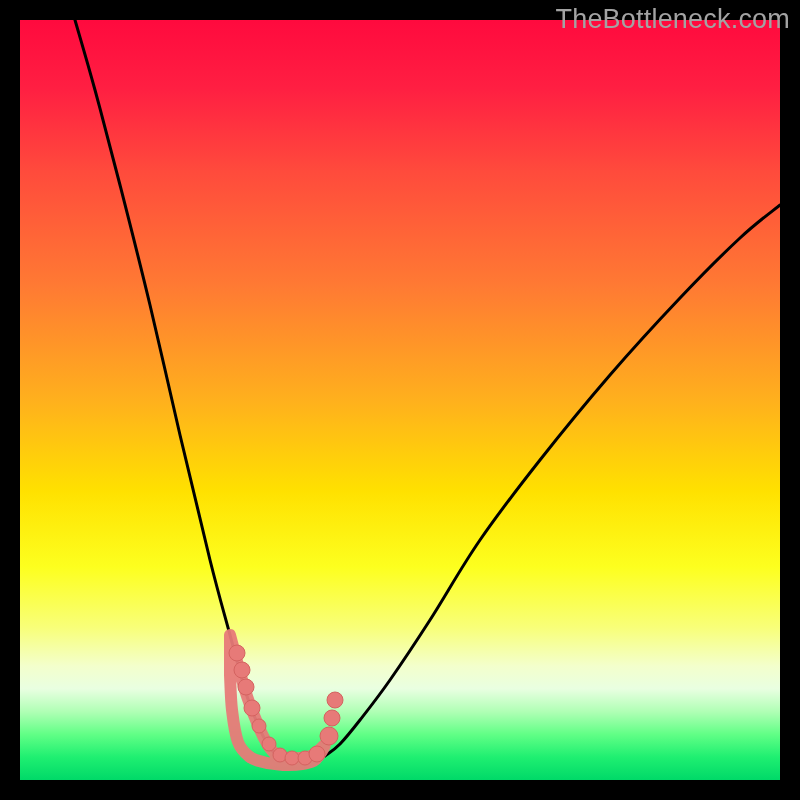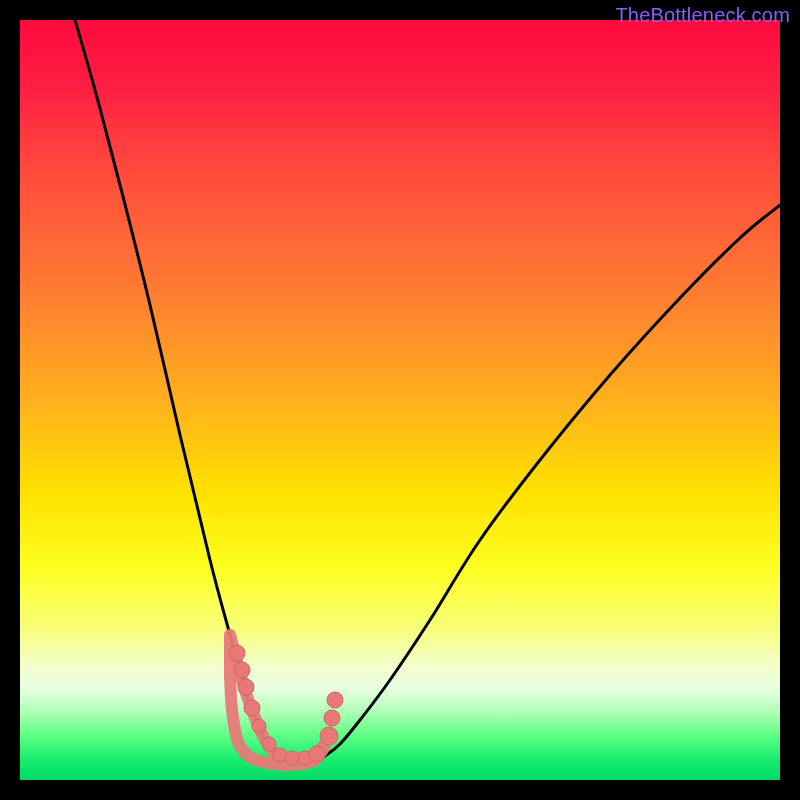--- a/index.html
+++ b/index.html
@@ -21,22 +21,22 @@
   }
   svg.plot {
     width: 100%;
     height: 100%;
     display: block;
   }
   .watermark {
     position: absolute;
     top: 4px;
     right: 10px;
-    color: #8b5cf6;
-    font-size: 20px;
+    color: #a3a3a3;
+    font-size: 27px;
     font-weight: 500;
     letter-spacing: 0.2px;
     user-select: none;
   }
 </style>
 </head>
 <body>
 
 <div class="frame">
   <svg class="plot" viewBox="0 0 760 760" preserveAspectRatio="none">

